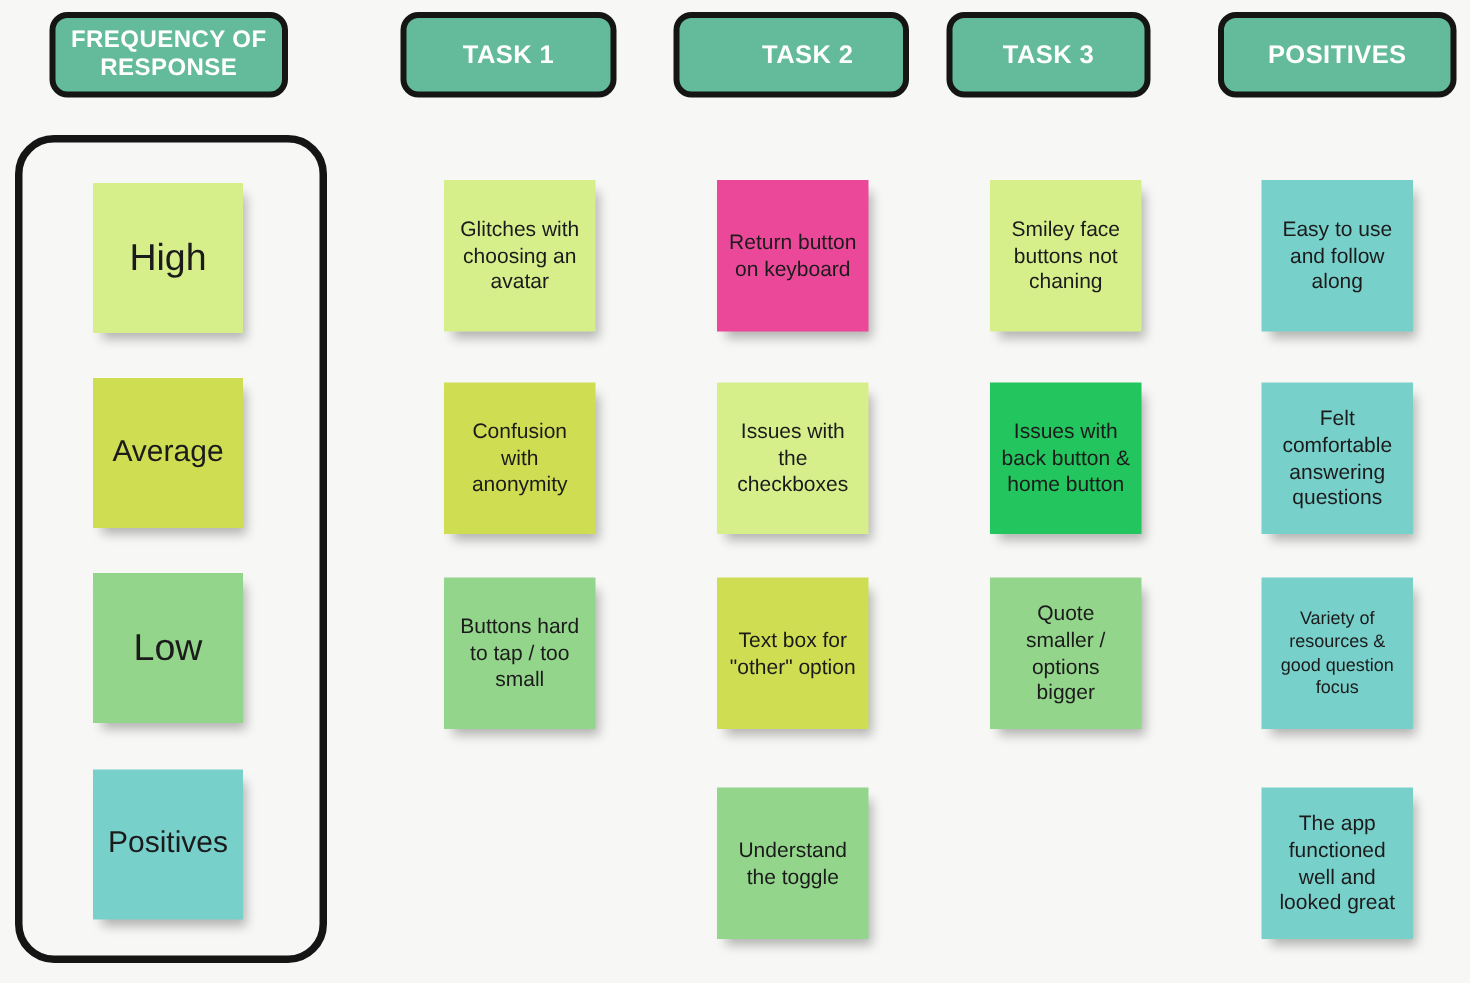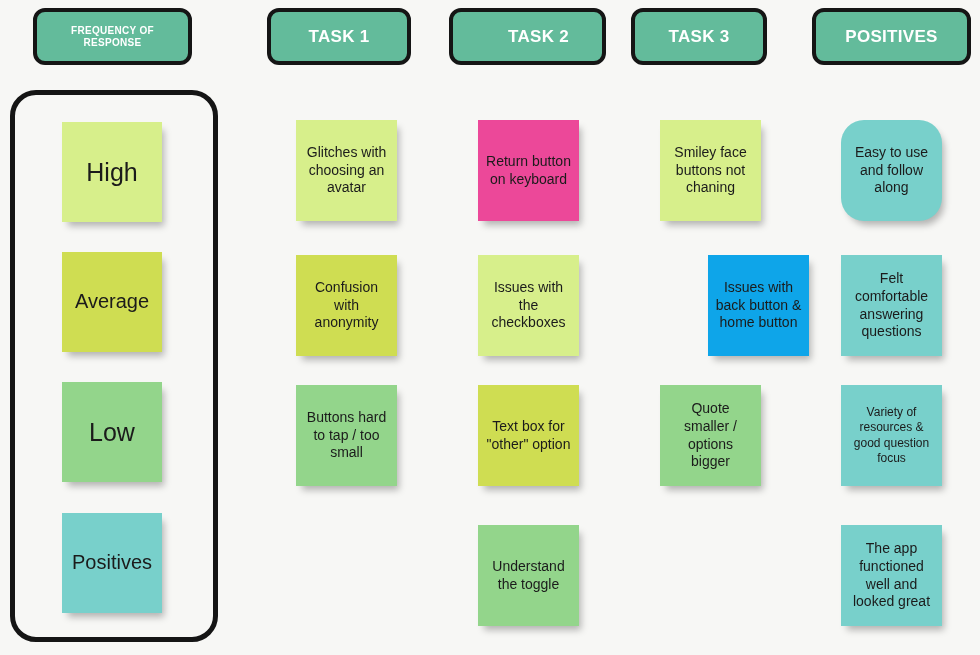--- a/index.html
+++ b/index.html
@@ -32,21 +32,21 @@
     text-align: center;
     color: #ffffff;
     font-weight: bold;
     letter-spacing: 0.3px;
     line-height: 1.15;
     padding: 2px 6px;
   }
 
   .chip-freq {
     left: 33px;  top: 8px;  width: 159px; height: 57px;
-    font-size: 10px;
+    font-size: 16px;
   }
   .chip-t1 { left: 267px; top: 8px; width: 144px; height: 57px; font-size: 17px; }
   .chip-t2 { left: 449px; top: 8px; width: 157px; height: 57px; font-size: 17px; }
   .chip-t3 { left: 631px; top: 8px; width: 136px; height: 57px; font-size: 17px; }
   .chip-pos{ left: 812px; top: 8px; width: 159px; height: 57px; font-size: 17px; }
 
   
   #legend-frame {
     position: absolute;
     left: 10px;
@@ -164,28 +164,28 @@
   <div class="note col-note c2 r3" style="background-color: rgb(207, 221, 82);">
     <span>Text box for "other" option</span>
   </div>
   <div class="note col-note c2 r4" style="background-color: rgb(147, 213, 139);">
     <span>Understand the toggle</span>
   </div>
 
   <div class="note col-note c3 r1" style="background-color: rgb(215, 239, 139);">
     <span>Smiley face buttons not chaning</span>
   </div>
-  <div class="note col-note c3 r2" style="background-color: #0ea5e9; margin-left: 48px;">
+  <div class="note col-note c3 r2" style="background-color: #22c55e;">
     <span>Issues with back button &amp; home button</span>
   </div>
   <div class="note col-note c3 r3" style="background-color: rgb(147, 213, 139);">
     <span>Quote smaller / options bigger</span>
   </div>
 
-  <div class="note col-note c4 r1" style="background-color: rgb(120, 208, 203); border-radius: 23px;">
+  <div class="note col-note c4 r1" style="background-color: rgb(120, 208, 203);">
     <span>Easy to use and follow along</span>
   </div>
   <div class="note col-note c4 r2" style="background-color: rgb(120, 208, 203);">
     <span>Felt comfortable answering questions</span>
   </div>
   <div class="note col-note c4 r3 tiny" style="background-color: rgb(120, 208, 203);">
     <span>Variety of resources &amp; good question focus</span>
   </div>
   <div class="note col-note c4 r4" style="background-color: rgb(120, 208, 203);">
     <span>The app functioned well and looked great</span>

